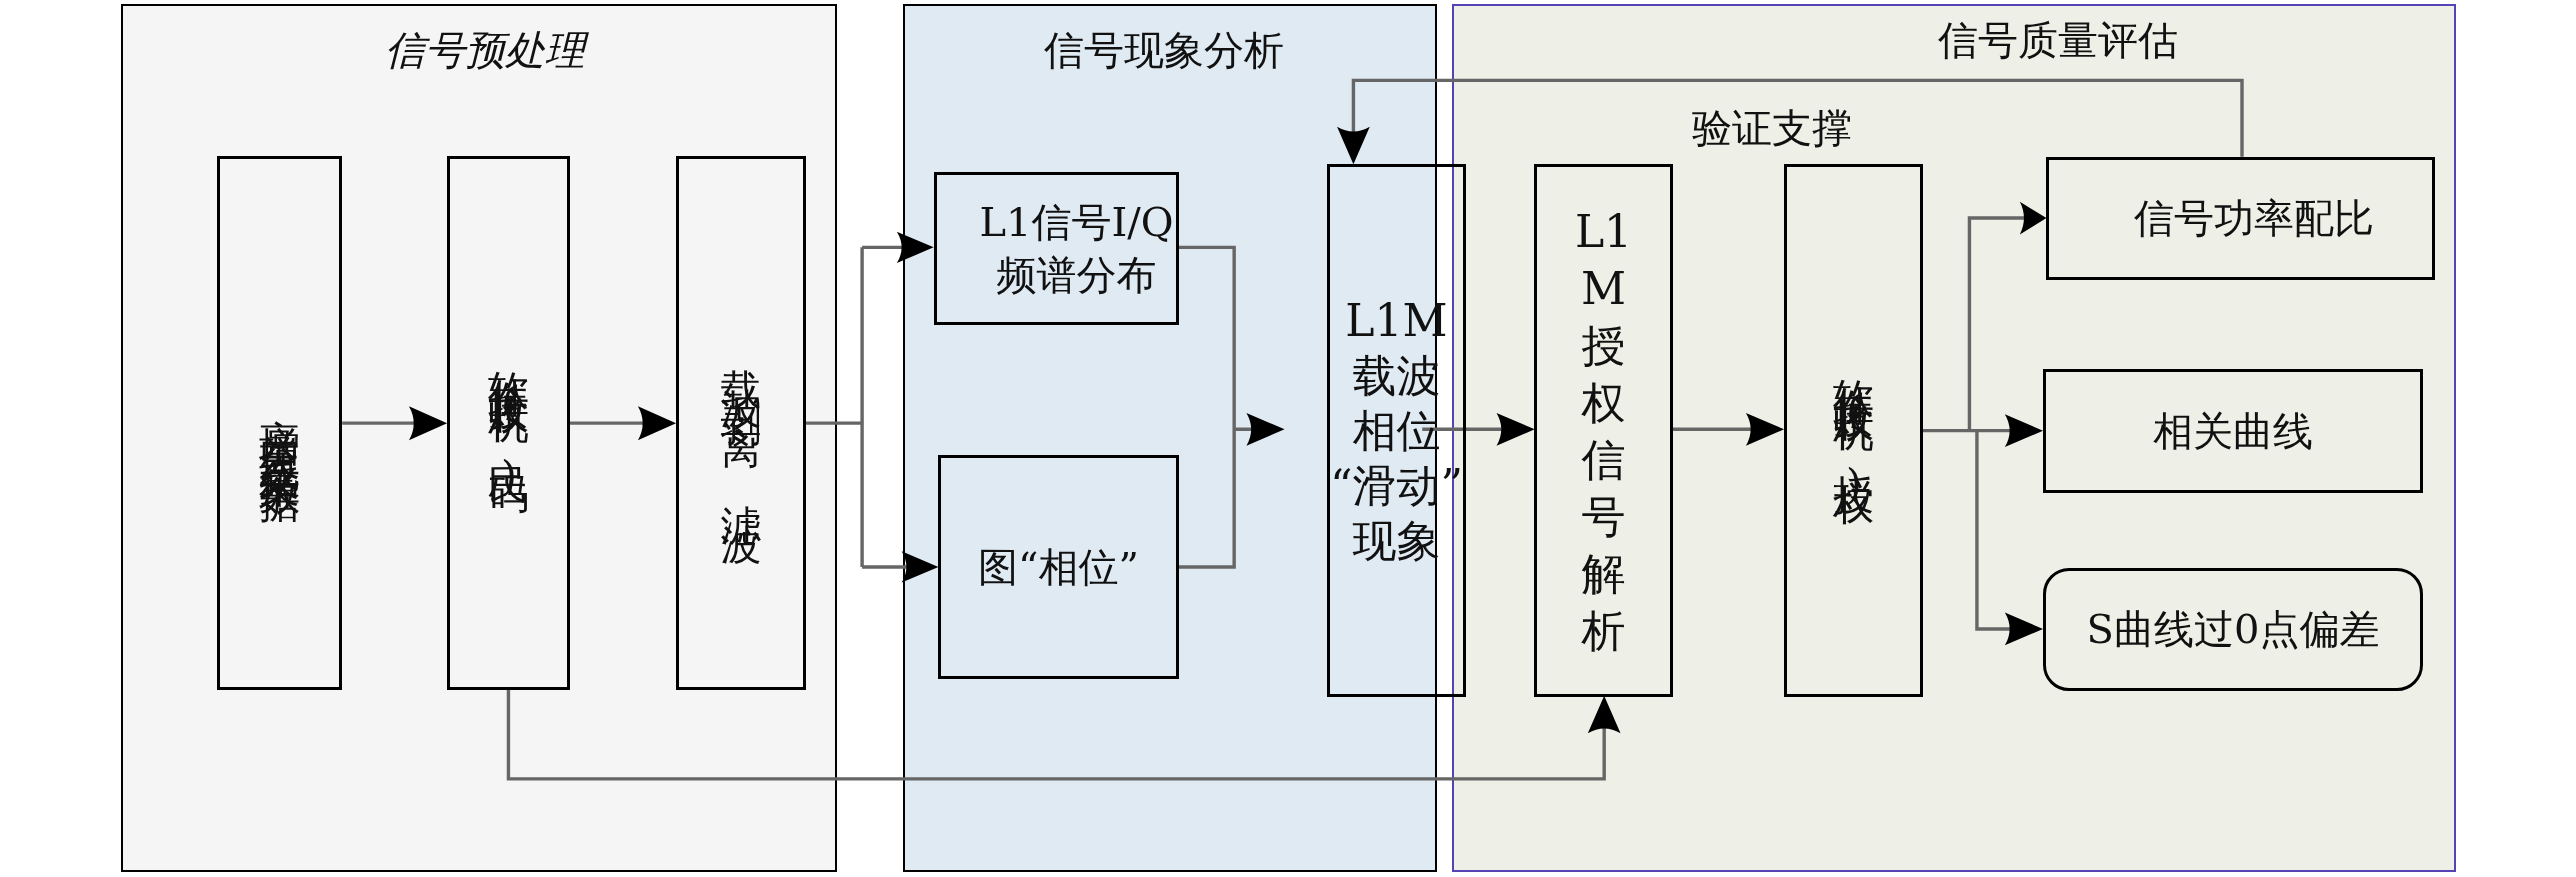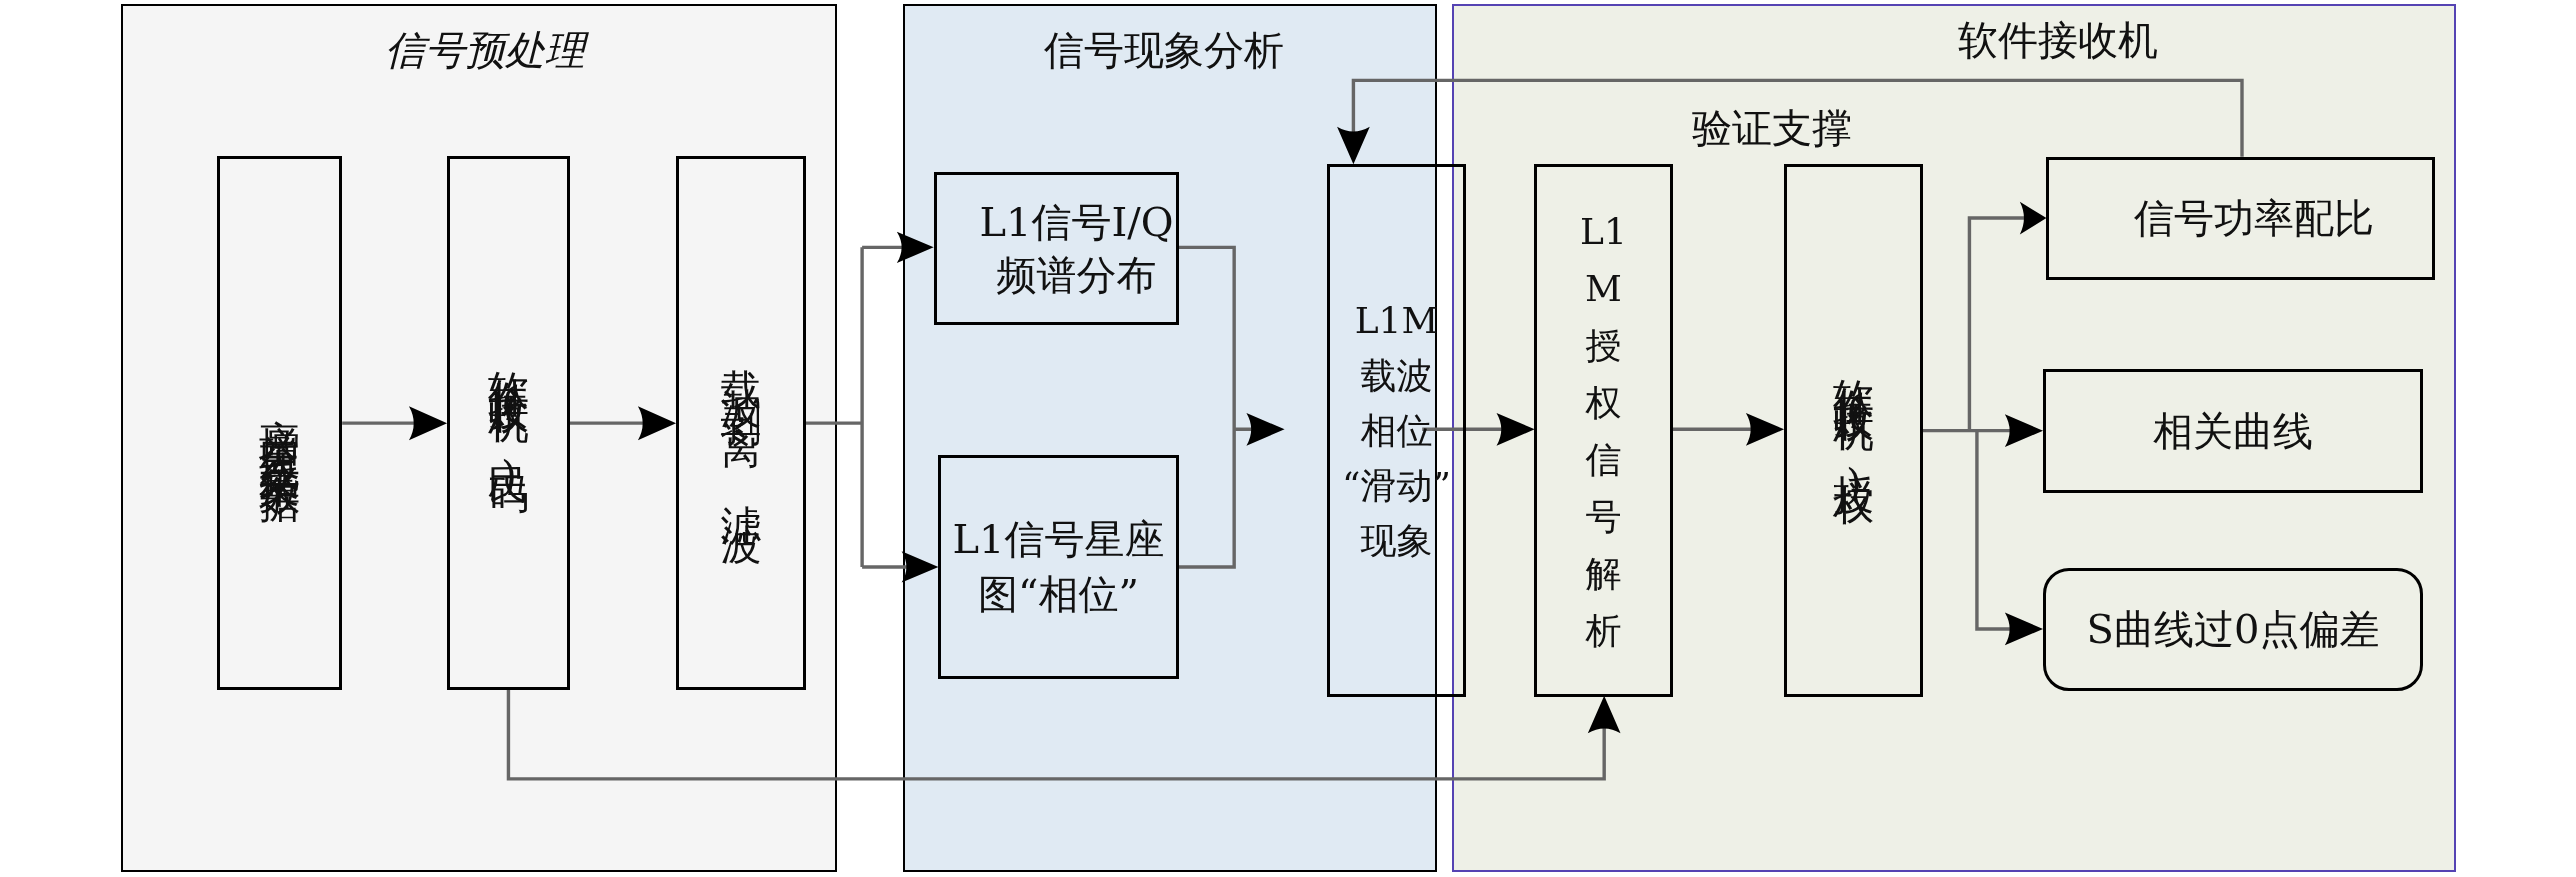--- a/index.html
+++ b/index.html
@@ -5,36 +5,36 @@
   html,body{margin:0;padding:0;background:#ffffff;}
   body{width:2576px;height:877px;position:relative;overflow:hidden;
        font-family:"DejaVu Serif","Liberation Serif",serif;color:#111;}
   .panel{position:absolute;box-sizing:border-box;}
   #p1{left:121px;top:4.1px;width:716px;height:868px;background:#f5f5f5;border:2.7px solid #000;}
   #p2{left:903px;top:4.1px;width:534px;height:868px;background:#e0eaf3;border:2.7px solid #000;}
   #p3{left:1452px;top:4.1px;width:1004px;height:868px;background:#eef0e7;border:2.7px solid #5543b3;}
   .title{position:absolute;font-size:40px;line-height:40px;white-space:nowrap;transform:translateX(-50%);}
   .box{position:absolute;box-sizing:border-box;border:3.4px solid #000;display:flex;align-items:center;justify-content:center;}
   .vtext{writing-mode:vertical-rl;text-orientation:upright;font-size:41px;line-height:41px;letter-spacing:8.2px;}
-  .stack{display:flex;flex-direction:column;align-items:center;font-size:36px;line-height:55px;text-align:center;}
+  .stack{display:flex;flex-direction:column;align-items:center;font-size:44px;line-height:55px;text-align:center;}
   .htext{font-size:40px;line-height:53px;text-align:center;white-space:nowrap;}
   svg#wires{position:absolute;left:0;top:0;width:2576px;height:877px;pointer-events:none;}
   svg#wires .wire{stroke:#666;stroke-width:5;fill:none;}
   svg#wires .arrow{fill:#000;}
 </style>
 </head>
 <body>
 
 <div class="panel" id="p1"></div>
 <div class="panel" id="p2"></div>
 <div class="panel" id="p3"></div>
 
 <div class="title" style="left:485px;top:30px;font-style:italic;">信号预处理</div>
 <div class="title" style="left:1164px;top:30px;">信号现象分析</div>
-<div class="title" style="left:2058px;top:20.4px;">软件接收机</div>
+<div class="title" style="left:2058px;top:20.4px;">信号质量评估</div>
 <div class="title" style="left:1772px;top:108px;">验证支撑</div>
 
 <svg id="wires" viewBox="0 0 3780 1287">
 
   <line class="wire" x1="502" y1="621" x2="640" y2="621"></line>
   <path class="arrow" d="M656 621 L600 596 Q614 621 600 646 Z"></path>
   <line class="wire" x1="835" y1="621" x2="975" y2="621"></line>
   <path class="arrow" d="M992 621 L936 596 Q950 621 936 646 Z"></path>
 
   <polyline class="wire" points="1181,621 1265,621"></polyline>
@@ -79,21 +79,20 @@
 </div>
 
 <div class="box" style="left:934px;top:172px;width:245px;height:153px;padding-left:40px;">
   <div class="htext">
     <div>L1信号I/Q</div>
     <div>频谱分布</div>
   </div>
 </div>
 <div class="box" style="left:938px;top:455px;width:241px;height:224px;">
   <div class="htext" style="line-height:55px;">
-    <div>L1信号星座</div>
     <div>图“相位”</div>
   </div>
 </div>
 <div class="box" style="left:1327px;top:164px;width:139px;height:533px;">
   <div class="stack">
     <div>L1M</div>
     <div>载波</div>
     <div>相位</div>
     <div>“滑动”</div>
     <div>现象</div>

